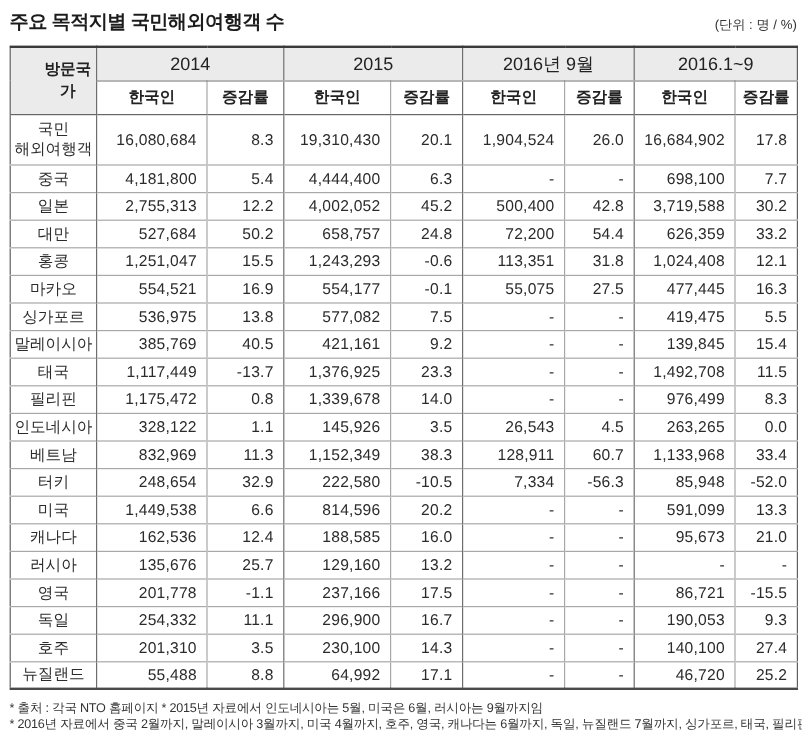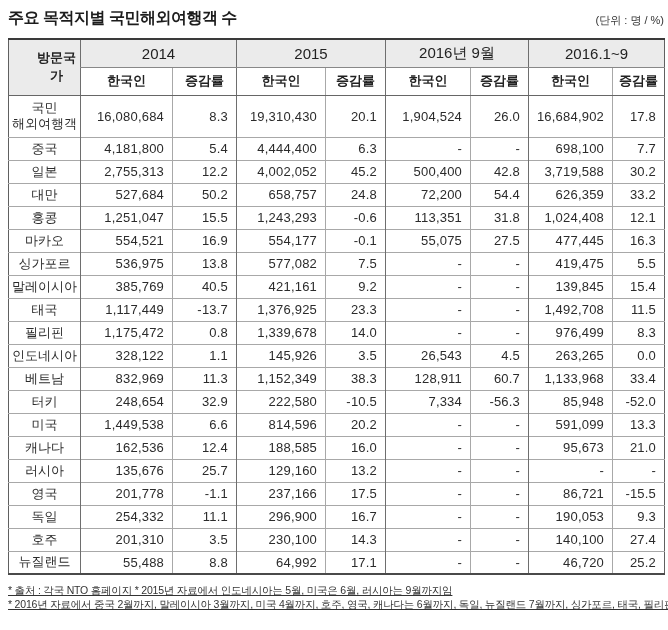--- a/index.html
+++ b/index.html
@@ -105,21 +105,20 @@
   .footnotes {
     margin-top: 8px;
     width: 660px;
   }
   .footnote {
     font-size: 10.5px;
     line-height: 14px;
     color: #333333;
     letter-spacing: -0.2px;
     white-space: nowrap;
-    text-decoration: underline;
   }
 </style>
 </head>
 <body>
 
 <div class="page">
 
   <div class="head-row">
     <div class="title">주요 목적지별 국민해외여행객 수</div>
     <div class="unit">(단위 : 명 / %)</div>

